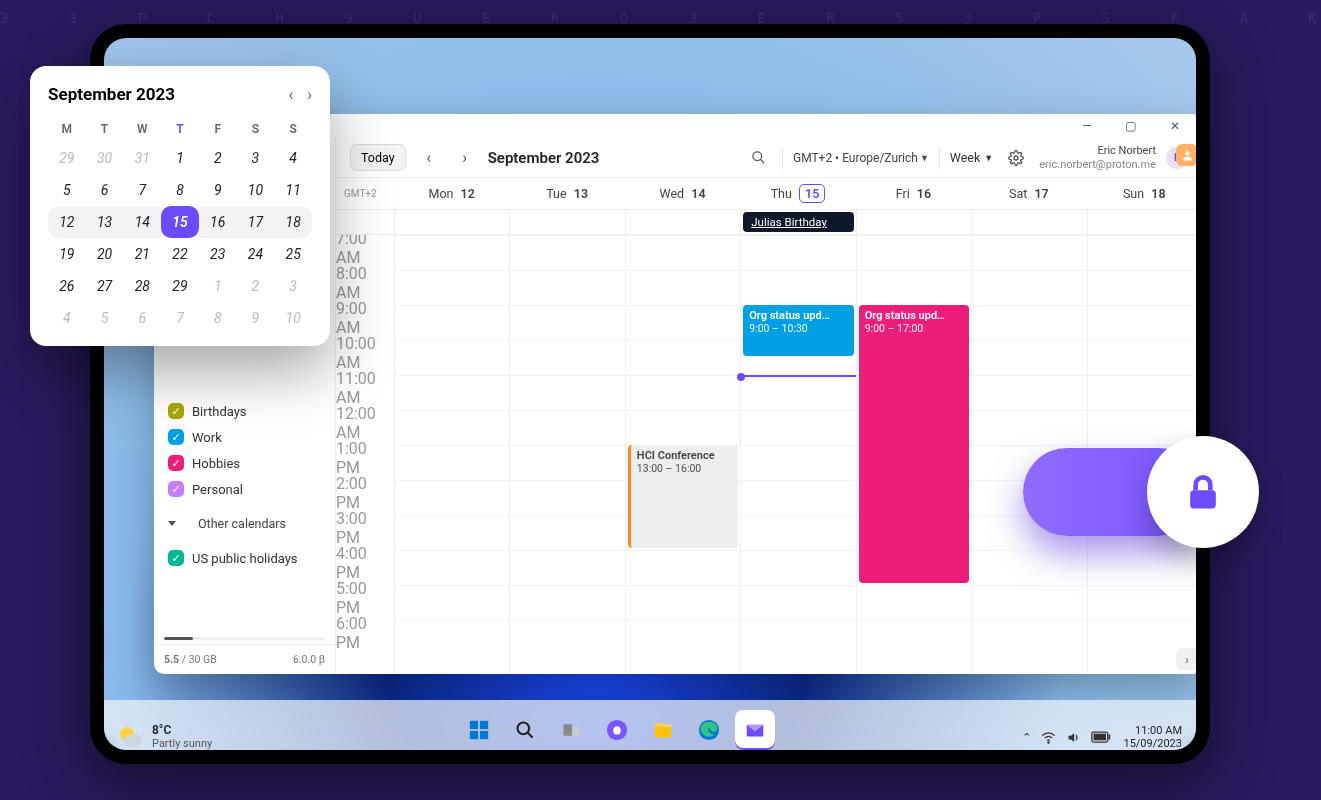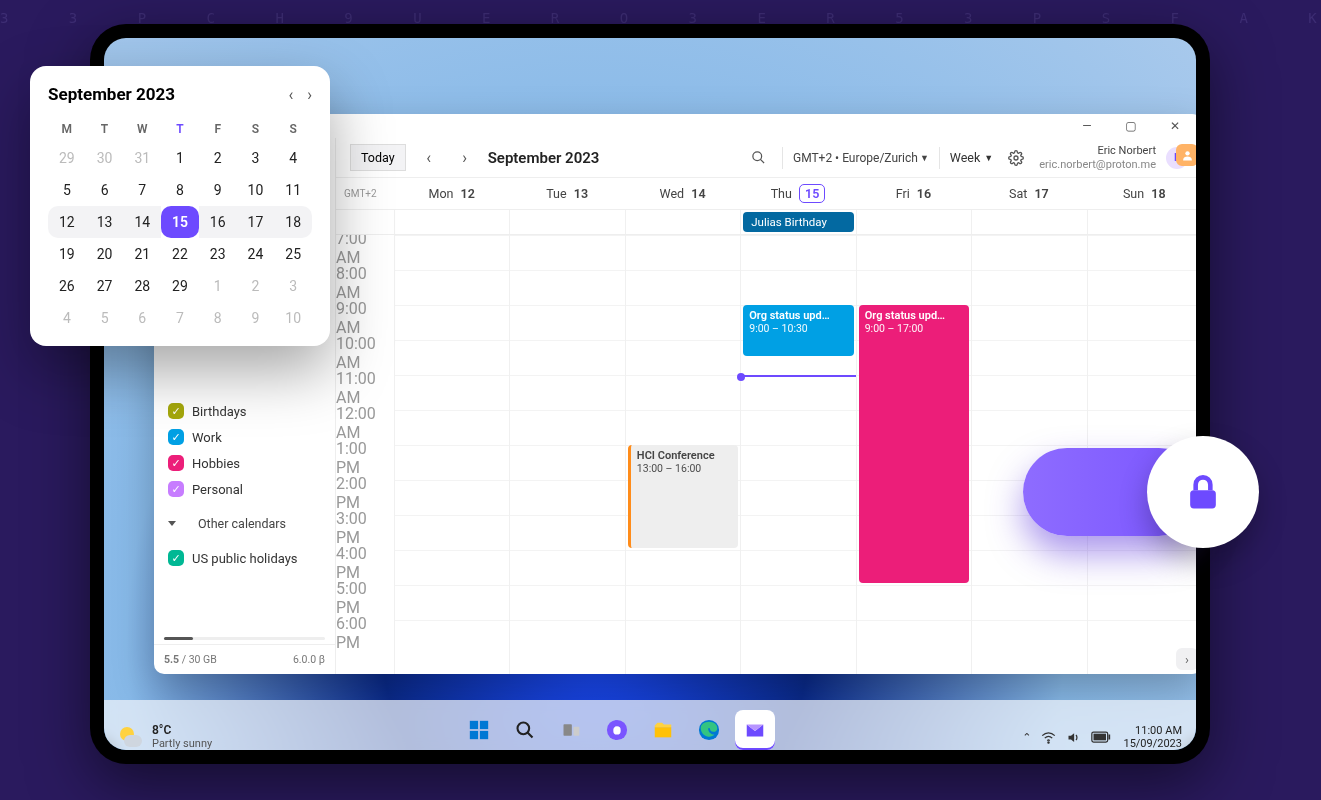--- a/index.html
+++ b/index.html
@@ -36,21 +36,21 @@
   .cal-item { display:flex; align-items:center; gap:8px; padding:5px 14px; }
   .cal-check { width:16px; height:16px; border-radius:5px; display:flex; align-items:center; justify-content:center; color:#fff; font-size:11px; }
   .other-head { display:flex; align-items:center; gap:22px; padding:8px 14px; color:#444; font-size:12.5px; }
   .chev-down { width:0;height:0;border-left:4px solid transparent;border-right:4px solid transparent;border-top:5px solid #555; }
   .sb-footer { border-top:1px solid #eee; padding:8px 10px; display:flex; justify-content:space-between; font-size:10.5px; color:#777; }
   .sb-meter { height:3px; background:#eee; margin:0 10px 4px 10px; border-radius:2px; position:relative; }
   .sb-meter::before { content:""; position:absolute; left:0; top:0; height:100%; width:18%; background:#555; border-radius:2px; }
 
   .main { flex:1; display:flex; flex-direction:column; position:relative; }
   .toolbar { height:40px; display:flex; align-items:center; gap:10px; padding:0 14px; border-bottom:1px solid #eee; }
-  .today-btn { padding:5px 10px; border:1px solid #ddd; border-radius:0; background:#f3f3f5; font-size:12.5px; }
+  .today-btn { padding:5px 10px; border:1px solid #ddd; border-radius:6px; background:#f3f3f5; font-size:12.5px; }
   .nav-arr { width:26px; height:26px; display:flex; align-items:center; justify-content:center; color:#555; }
   .tb-title { font-weight:600; font-size:15px; color:#222; }
   .tb-spacer { flex:1; }
   .tb-sep { width:1px; height:22px; background:#e5e5e5; }
   .tb-ico { width:26px; height:26px; display:flex; align-items:center; justify-content:center; color:#555; }
   .tz { font-size:12px; color:#444; display:flex; align-items:center; gap:2px; }
   .vbtn { font-size:12.5px; color:#333; display:flex; align-items:center; gap:4px; }
   .user { text-align:right; font-size:11px; color:#444; line-height:1.25; }
   .avatar { width:22px; height:22px; border-radius:50%; background:#eadfff; color:#6d4aff; display:flex; align-items:center; justify-content:center; font-size:11px; font-weight:600; }
 
@@ -83,21 +83,21 @@
   .expander { position:absolute; right:4px; bottom:4px; width:22px; height:22px; background:#f0f0f2; border-radius:6px; display:flex; align-items:center; justify-content:center; color:#666; font-size:13px; }
 
   
   .popup { position:absolute; left:30px; top:66px; width:300px; background:#fff; border-radius:16px; box-shadow: 0 25px 60px rgba(0,0,0,.35); padding:18px 18px 12px 18px; z-index:10; }
   .popup-head { display:flex; align-items:center; justify-content:space-between; margin-bottom:12px; }
   .popup-title { font-weight:700; font-size:17px; }
   .popup-navs { display:flex; gap:14px; color:#555; }
   .mini-grid { display:grid; grid-template-columns:repeat(7,1fr); text-align:center; }
   .mini-grid .hd { font-size:12px; color:#666; font-weight:600; padding:6px 0; }
   .mini-grid .hd.sel { color:#6d4aff; }
-  .mini-grid .d { font-size:14px; color:#222; padding:8px 0; }
+  .mini-grid .d { font-size:14px; color:#222; padding:8px 0;font-style:italic; }
   .mini-grid .d.off { color:#bbb; }
   .mini-grid .wk { background:#f3f3f5; }
   .mini-grid .wk.first { border-radius:10px 0 0 10px; }
   .mini-grid .wk.last { border-radius:0 10px 10px 0; }
   .mini-grid .d.today { background:#6d4aff; color:#fff; border-radius:10px; font-weight:600; }
 
   
   .lock-toggle { position:absolute; right:62px; top:436px; width:236px; height:112px; display:flex; align-items:center; z-index:11; }
   .lock-track { position:absolute; left:0; top:12px; width:180px; height:88px; background:linear-gradient(90deg,#8e6cff,#7a55ff); border-radius:60px; box-shadow:0 18px 34px rgba(90,50,220,.5); }
   .lock-knob { position:absolute; right:0; top:0; width:112px; height:112px; background:#fff; border-radius:50%; box-shadow:0 14px 28px rgba(0,0,0,.25); display:flex; align-items:center; justify-content:center; }
@@ -202,21 +202,21 @@
               <div class="daycol-head"><span>Fri</span> <span class="n">16</span></div>
               <div class="daycol-head"><span>Sat</span> <span class="n">17</span></div>
               <div class="daycol-head"><span>Sun</span> <span class="n">18</span></div>
             </div>
 
           <div class="allday" id="allday">
               <div class="allday-cell"></div>
               <div class="allday-cell"></div>
               <div class="allday-cell"></div>
               <div class="allday-cell">
-                <div class="allday-chip" style="background: #0369a1;">Julias Birthday</div>
+                <div class="allday-chip" style="background: #0f172a; text-decoration: underline;">Julias Birthday</div>
               </div>
               <div class="allday-cell"></div>
               <div class="allday-cell"></div>
               <div class="allday-cell"></div>
             </div>
 
           <div class="grid-wrap">
             <div class="times" id="times">
                 <div>7:00 AM</div>
                 <div>8:00 AM</div>

